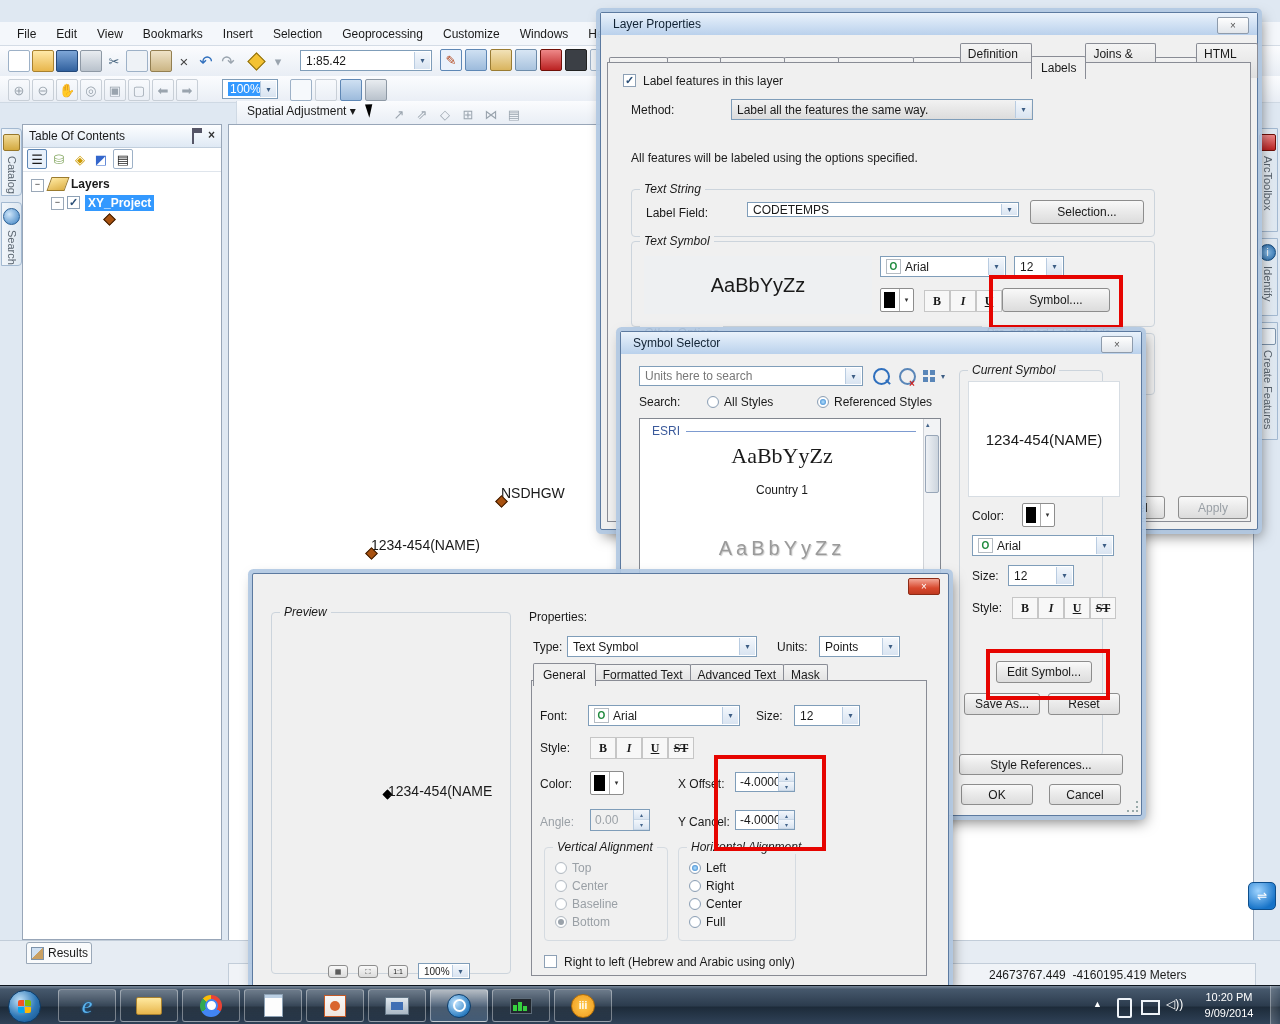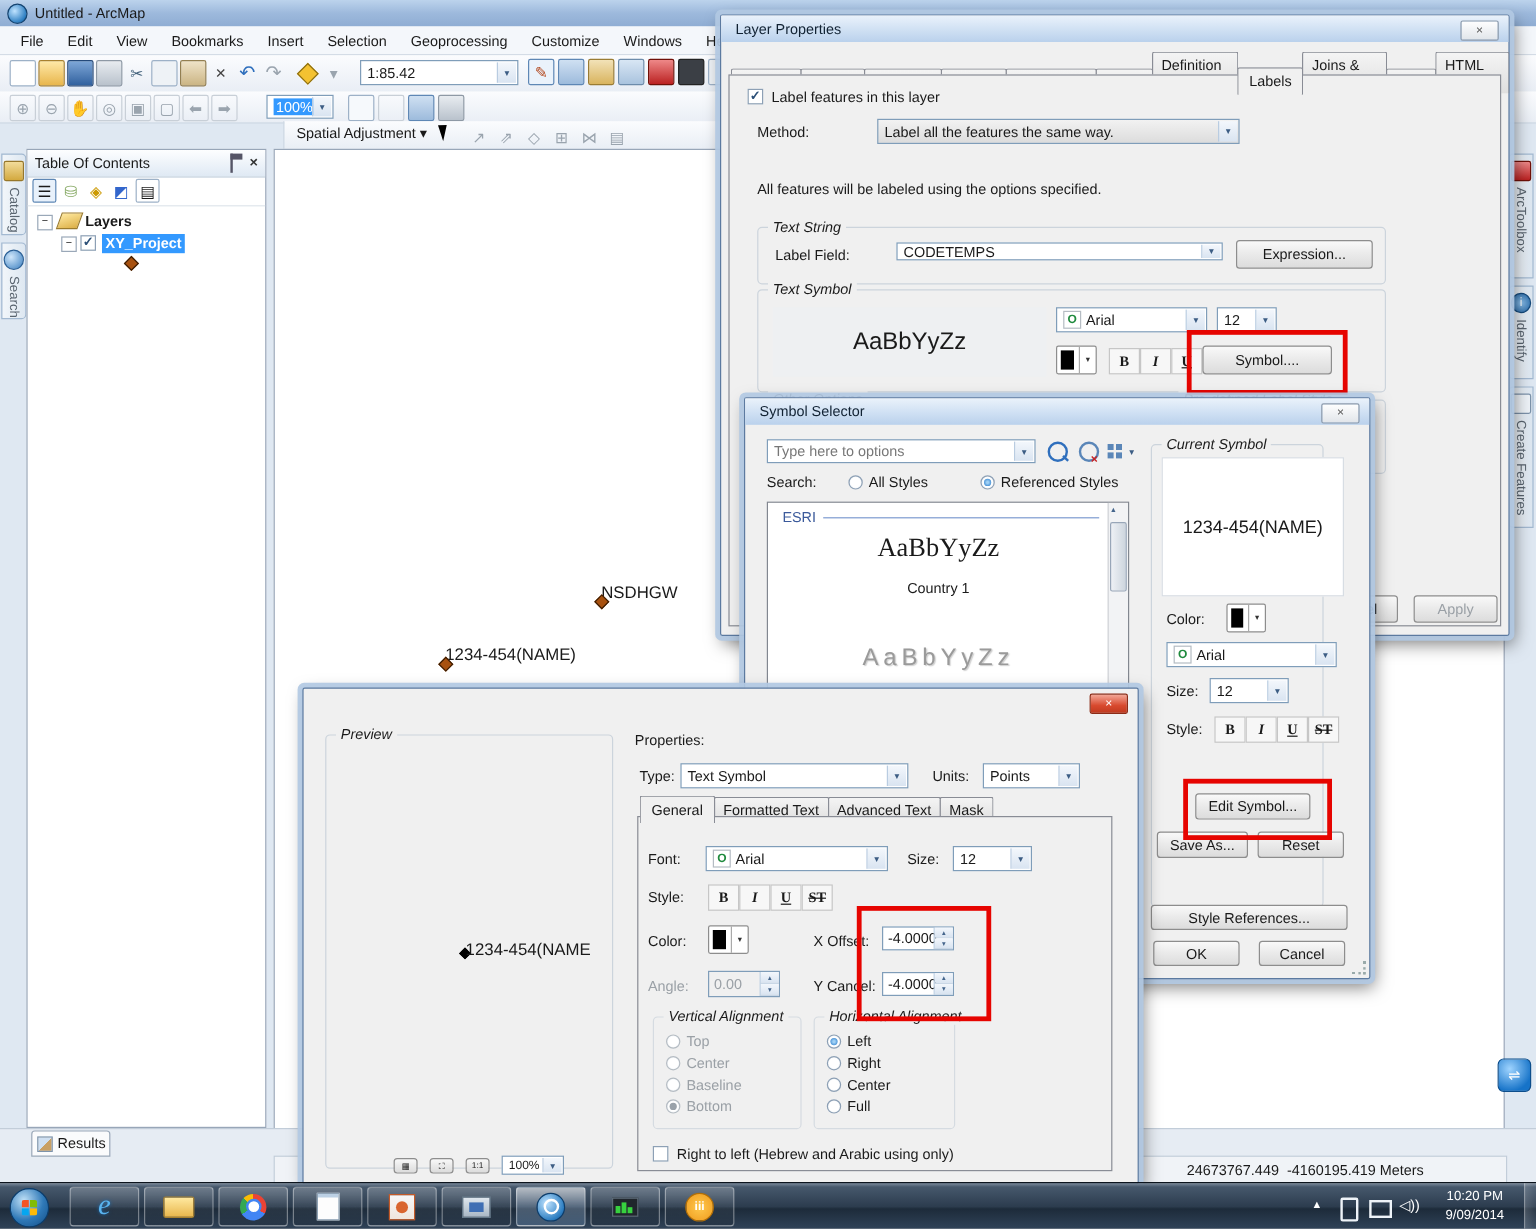--- a/index.html
+++ b/index.html
@@ -70,24 +70,20 @@
   .taskbtn.active{background:linear-gradient(rgba(255,255,255,.6),rgba(200,225,255,.28) 50%,rgba(120,160,200,.3));}
   .tray-glyph{color:#fff;font-size:12px;}
   .oicon{width:13px;height:13px;background:#fff;border:1px solid #b5bcc3;font-size:10px;font-weight:bold;color:#1f8a3d;
         display:inline-flex;align-items:center;justify-content:center;margin-right:4px;flex:none;}
 </style>
 </head>
 <body>
 
 <div class="screen">
 
-  <div class="r titlebar">
-    <span style="width:15px;height:15px;border-radius:50%;background:radial-gradient(circle at 35% 35%,#bfe3ff,#2e7fc2 70%,#14508a);border:1px solid #12426f;margin-right:6px;"></span>
-    <span>Untitled - ArcMap</span>
-  </div>
 
   <div class="r menubar">
     <span>File</span>
     <span>Edit</span>
     <span>View</span>
     <span>Bookmarks</span>
     <span>Insert</span>
     <span>Selection</span>
     <span>Geoprocessing</span>
     <span>Customize</span>
@@ -256,21 +252,21 @@
     <span class="r" style="left:30px;top:138px;">All features will be labeled using the options specified.</span>
 
     <div class="gbox" style="left:30px;top:176px;width:524px;height:48px;">
       <span class="lg">Text String</span>
       <span class="r" style="left:14px;top:16px;">Label Field:</span>
       <div class="combo" style="left:115px;top:12px;width:272px;height:15px;">
         <span>CODETEMPS</span>
           <span class="arr">▾</span>
       </div>
       <div class="btn" style="left:398px;top:10px;width:114px;height:24px;">
-          <span>Expression...</span>
+          <span>Selection...</span>
         </div>
     </div>
 
     <div class="gbox" style="left:30px;top:228px;width:524px;height:86px;">
       <span class="lg">Text Symbol</span>
       <div class="r" style="left:12px;top:14px;width:228px;height:58px;background:#eef0f2;display:flex;align-items:center;justify-content:center;font-size:20px;">
         <span>AaBbYyZz</span>
       </div>
       <div class="combo" style="left:248px;top:14px;width:126px;height:21px;">
         <span class="oicon">O</span>
@@ -315,21 +311,21 @@
       </div>
   </div>
 
   <div class="dlg" style="left:620px;top:331px;width:520px;height:483px;z-index:20;">
     <div class="dtitle">
         <span>Symbol Selector</span>
       </div>
     <span class="closebtn" style="right:8px;">×</span>
 
     <div class="combo" style="left:18px;top:34px;width:224px;height:20px;color:#777;">
-      <span>Type here to options</span>
+      <span>Units here to search</span>
         <span class="arr">▾</span>
     </div>
     <span class="r" style="left:252px;top:36px;width:13px;height:13px;border:2px solid #2f6fbd;border-radius:50%;"></span>
     <span class="r" style="left:264px;top:49px;width:6px;height:2px;background:#2f6fbd;transform:rotate(45deg);"></span>
     <span class="r" style="left:278px;top:36px;width:13px;height:13px;border:2px solid #5a86b8;border-radius:50%;"></span>
     <span class="r" style="left:288px;top:46px;color:#c22;font-size:10px;font-weight:bold;">×</span>
     <span class="r" style="left:302px;top:38px;width:12px;height:12px;background:
       linear-gradient(#5a86b8,#5a86b8) 0 0/5px 5px no-repeat,
       linear-gradient(#5a86b8,#5a86b8) 7px 0/5px 5px no-repeat,
       linear-gradient(#5a86b8,#5a86b8) 0 7px/5px 5px no-repeat,

